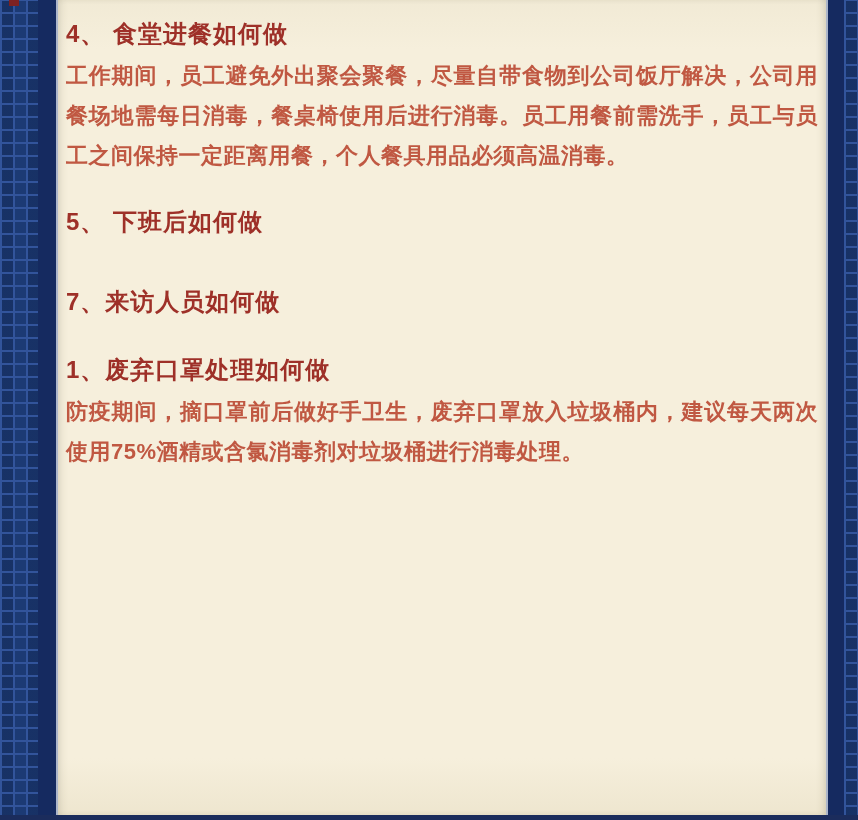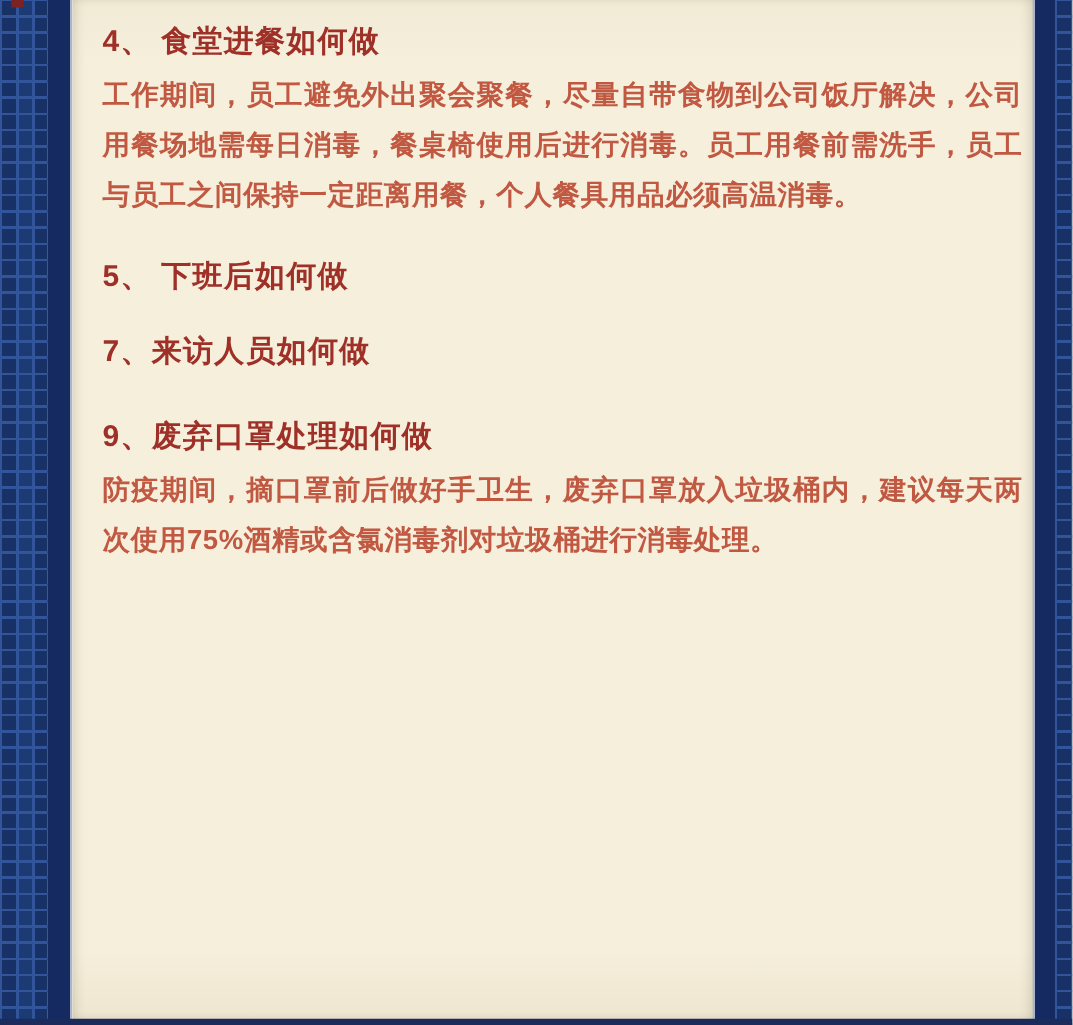--- a/index.html
+++ b/index.html
@@ -56,26 +56,26 @@
     z-index: 6;
   }
 
   
   .content {
     position: absolute;
     left: 58px; right: 32px; top: 0; bottom: 5px;
     background: linear-gradient(180deg, #f1ead5 0%, #f6efdc 6%, #f6efdc 93%, #eee6cf 100%);
     box-shadow: inset 6px 0 10px -6px rgba(60,60,40,0.25),
                 inset -6px 0 10px -6px rgba(60,60,40,0.25);
-    padding: 12px 8px 0 24px;
+    padding: 12px 8px 0 8px;
     overflow: hidden;
   }
 
   .section { margin: 0 0 24px 0; }
-  .section.gap-lg { margin-bottom: 16px; }
+  .section.gap-lg { margin-bottom: 36px; }
 
   .section-heading {
     margin: 0;
     font-size: 24px;
     line-height: 44px;
     font-weight: bold;
     letter-spacing: 1px;
     color: var(--heading-red, #9e3028);
   }
 
@@ -114,20 +114,20 @@
     <div class="section gap-lg">
       <h2 class="section-heading">5、 下班后如何做</h2>
     </div>
 
 
     <div class="section">
       <h2 class="section-heading">7、来访人员如何做</h2>
     </div>
 
     <div class="section">
-      <h2 class="section-heading">9、废弃口罩处理如何做</h2>
+      <h2 class="section-heading">1、废弃口罩处理如何做</h2>
       <p class="section-body">防疫期间，摘口罩前后做好手卫生，废弃口罩放入垃圾桶内，建议每天两次使用75%酒精或含氯消毒剂对垃圾桶进行消毒处理。</p>
     </div>
 
   </div>
 
   <div class="bottom-bar"></div>
 </div>
 
 </body></html>

